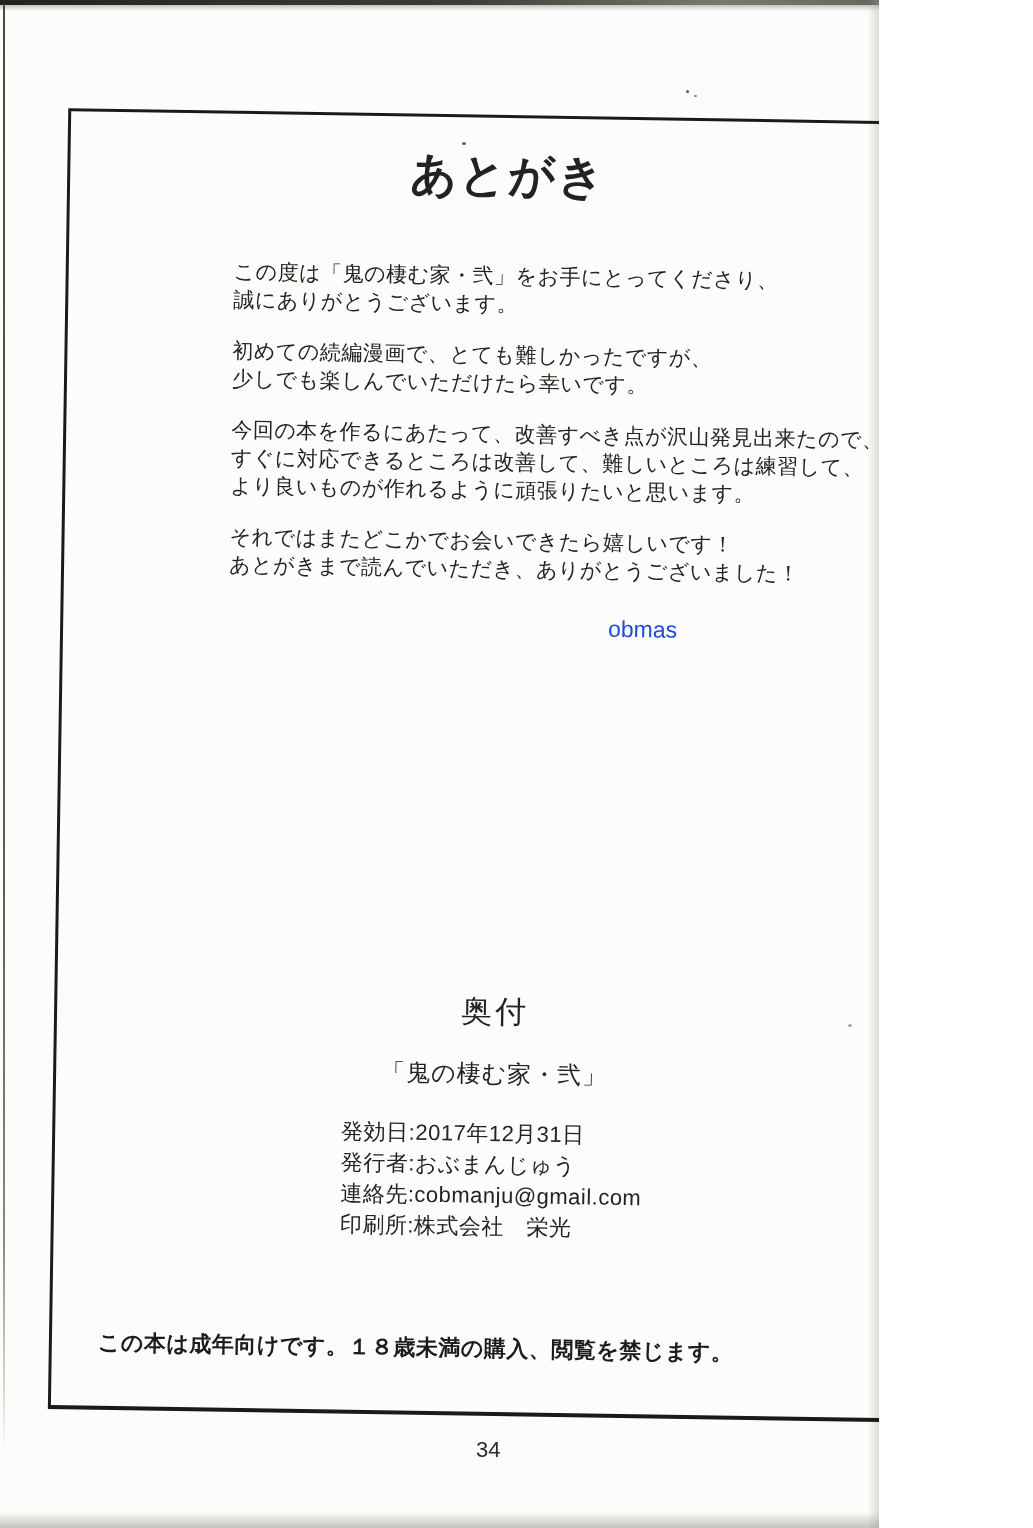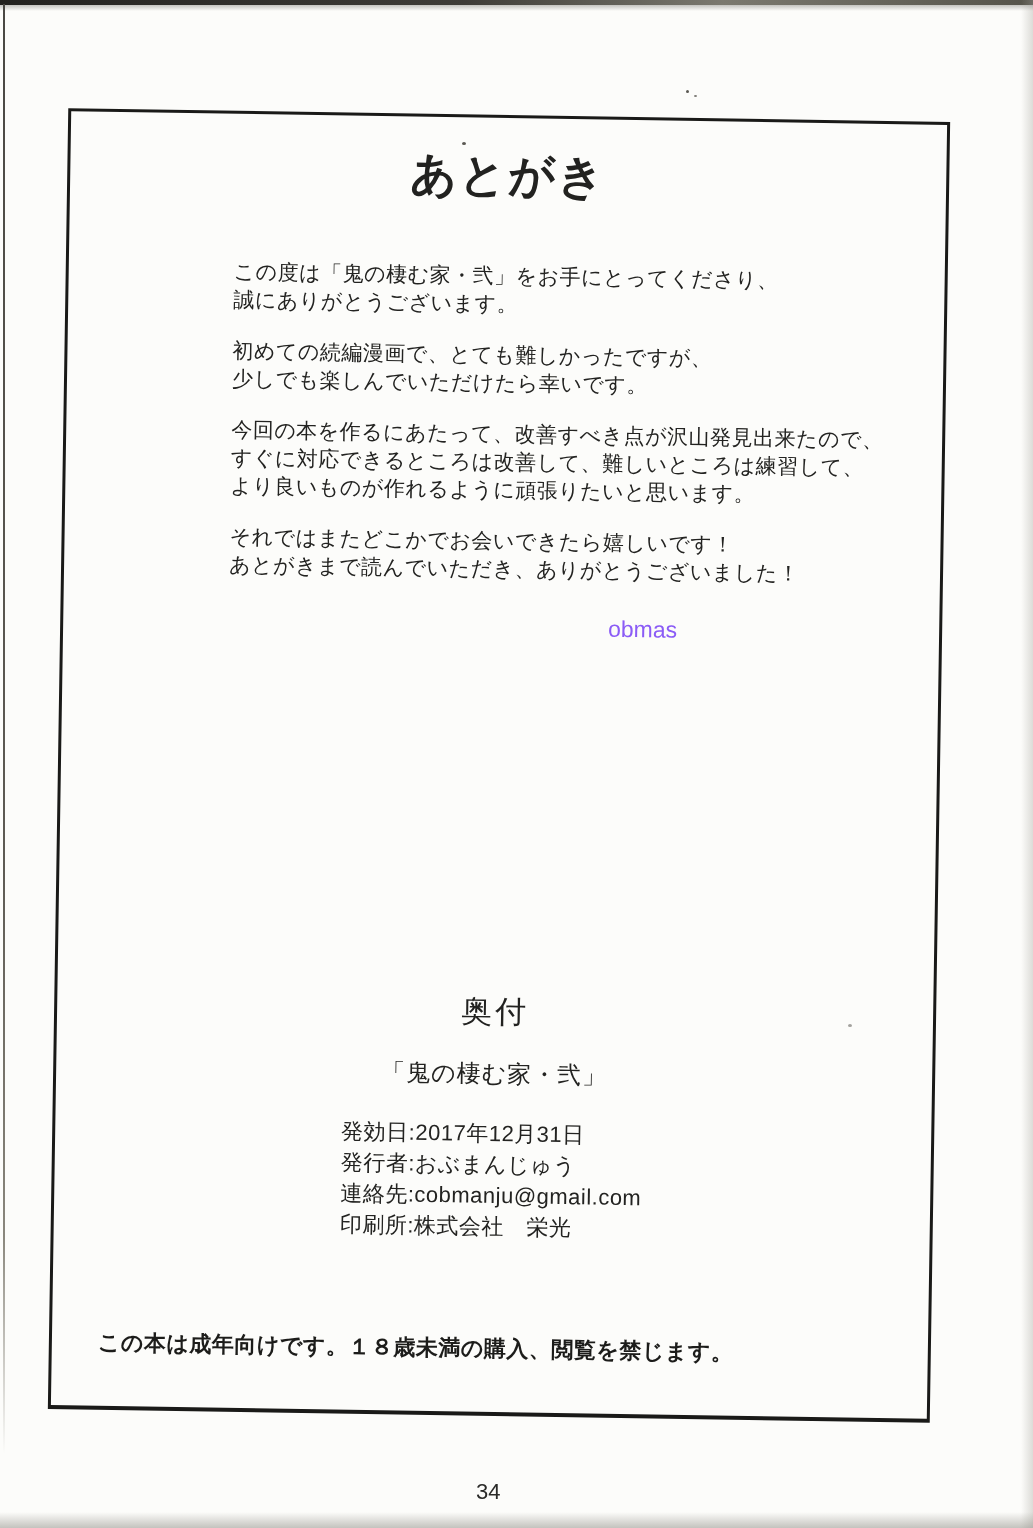--- a/index.html
+++ b/index.html
@@ -1,17 +1,17 @@
 <!DOCTYPE html>
 <html><head>
 <meta charset="utf-8">
 <style>
   html,body { margin:0; padding:0; background:#ffffff; }
   .scan {
-    position:relative; width:1033px; height:1528px;
+    position:relative; width:879px; height:1528px;
     background:#fcfcfa; overflow:hidden;
     font-family:"Liberation Sans", sans-serif;
     color:#1e1e1c;
   }
   
   .edge { position:absolute; pointer-events:none; }
   .edge-top {
     top:0; left:0; width:1033px; height:5px;
     background:linear-gradient(90deg,#23221f,#3f3d38 45%,#7b796f 70%,#55534a 100%);
   }
@@ -50,21 +50,21 @@
     color:#222220;
   }
   .afterword {
     position:absolute; top:144px; left:165px; right:28px;
     font-size:21px; line-height:28px; font-weight:400;
     letter-spacing:0.5px; color:#232321;
   }
   .afterword p { margin:0 0 23px 0; }
   .signature {
     position:absolute; left:545px; top:496px;
-    font-size:23px; line-height:1.2; color:#8b5cf6;
+    font-size:23px; line-height:1.2; color:#1d4ed8;
   }
   .colophon-heading {
     position:absolute; top:876px; left:0; width:100%;
     margin:0; text-align:center;
     font-size:31px; line-height:1.15; font-weight:500; letter-spacing:3px;
     color:#222220;
   }
   .colophon-title {
     position:absolute; top:942px; left:0; width:100%;
     text-align:center; font-size:24px; line-height:1.2; letter-spacing:1px;
@@ -75,21 +75,21 @@
     font-size:22px; line-height:31px; letter-spacing:0.5px;
     color:#232321;
   }
   .notice {
     position:absolute; top:1216px; left:46px; width:850px;
     font-family:"Liberation Serif", serif;
     font-size:22px; line-height:30px; font-weight:700; letter-spacing:0.5px;
     color:#1c1c1a;
   }
   .page-number {
-    position:absolute; left:476px; top:1480px;
+    position:absolute; left:476px; top:1438px;
     font-size:22px; line-height:1.1; color:#2a2a28;
   }
 </style>
 </head>
 <body>
 
 <div class="scan">
   <div class="edge edge-top"></div>
   <div class="edge edge-top-fade"></div>
   <div class="edge edge-left"></div>

